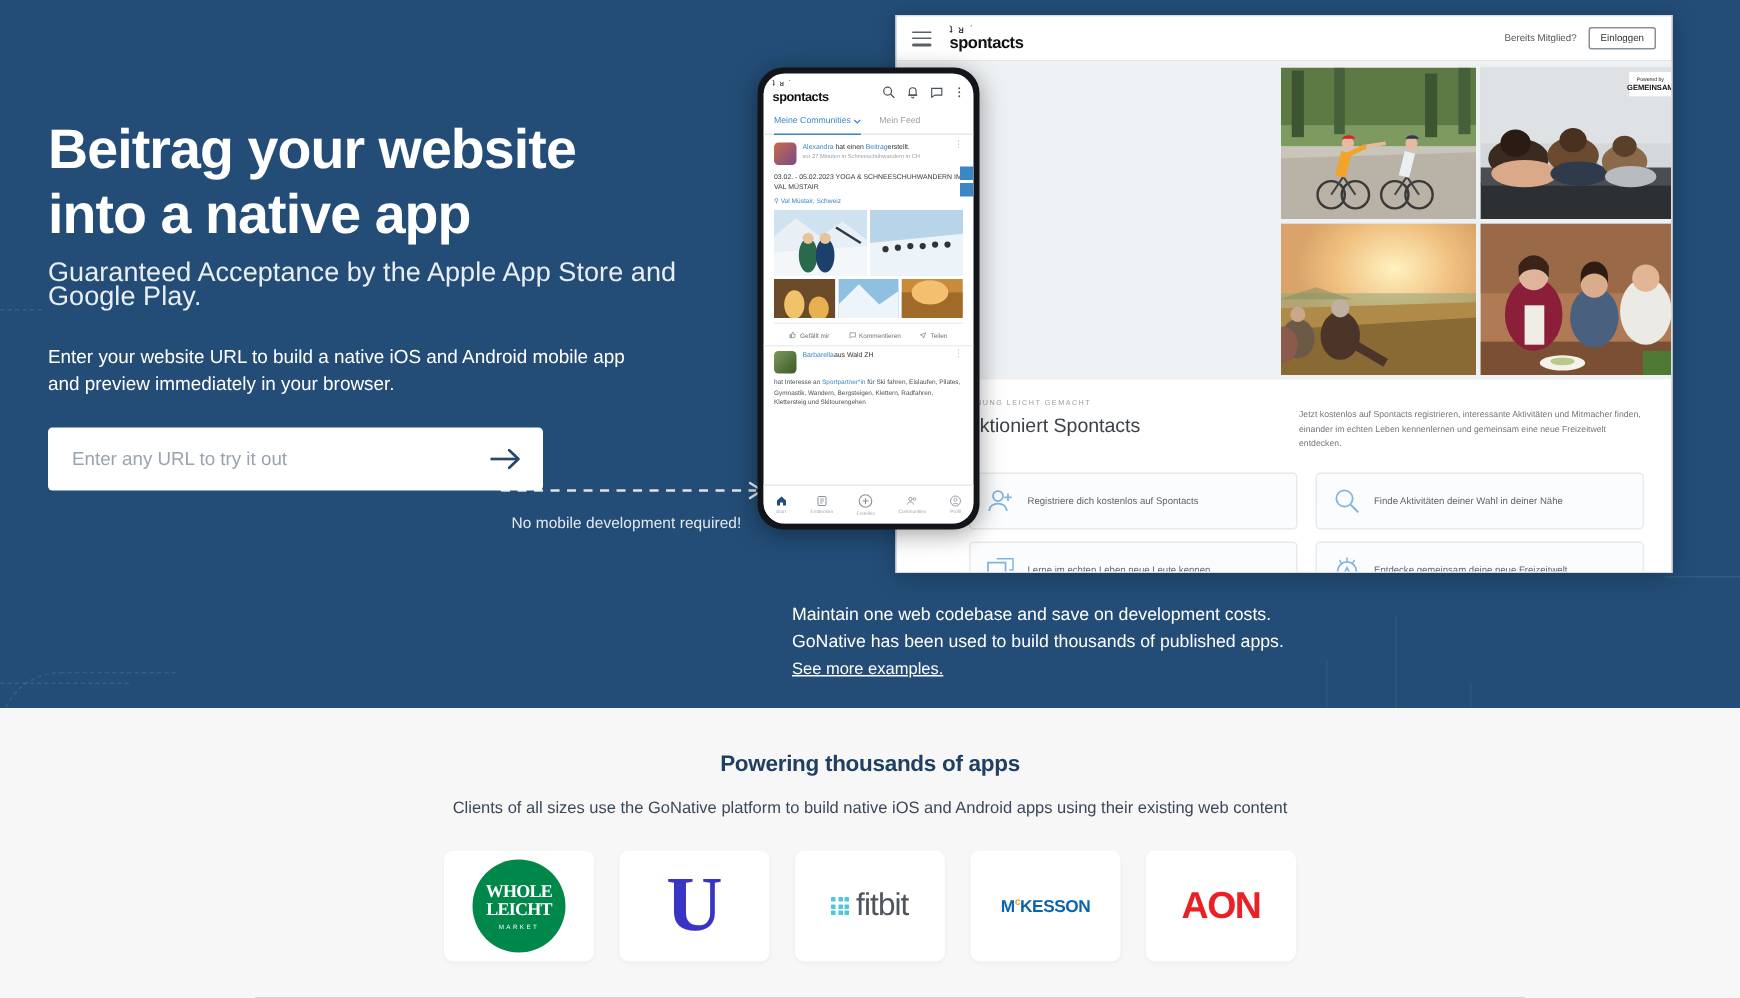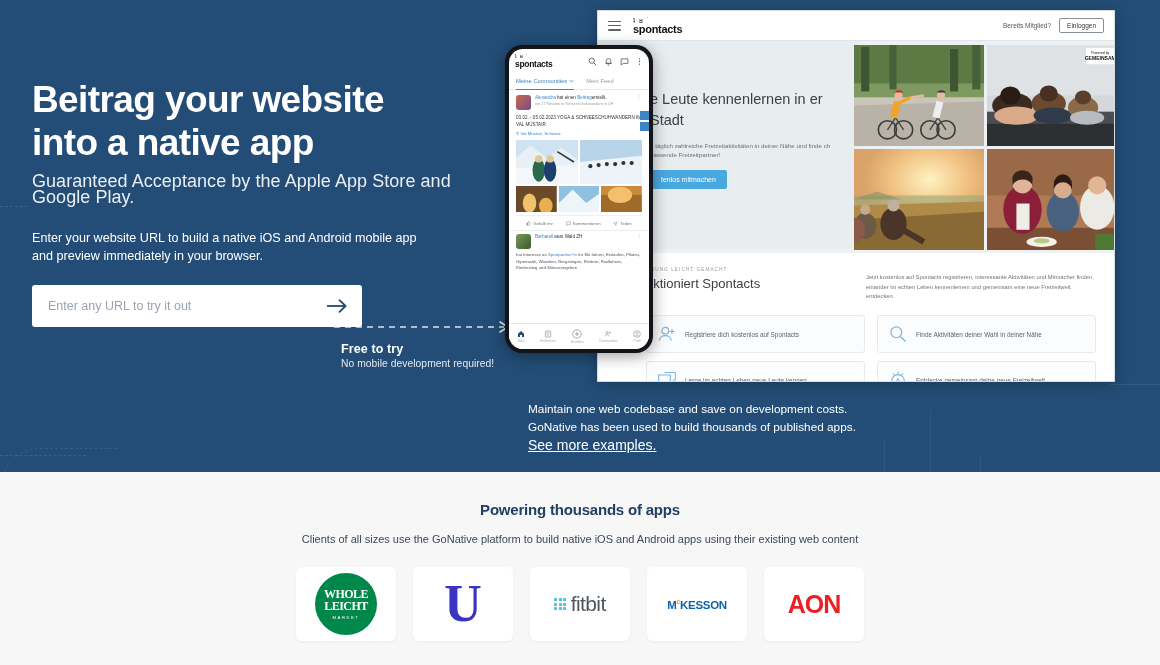--- a/index.html
+++ b/index.html
@@ -68,21 +68,21 @@
   .freetry { position: absolute; left: 341px; top: 342px; width: 230px; }
   .freetry-title { color: #ffffff; font-size: 12.5px; font-weight: bold; letter-spacing: 0.1px; }
   .freetry-sub { color: #e3e9ef; font-size: 10.3px; margin-top: 2px; letter-spacing: 0.05px; }
 
   .arrow-path { position: absolute; left: 318px; top: 300px; width: 200px; height: 36px; }
 
   
   .blurb { position: absolute; left: 528px; top: 401px; width: 400px; }
   .blurb-line { color: #ffffff; font-size: 11.8px; line-height: 17.5px; font-weight: 500; }
   .blurb-link {
-    color: #ffffff; font-size: 14px; line-height: 17.5px;
+    color: #ffffff; font-size: 11px; line-height: 17.5px;
     text-decoration: underline; font-weight: 500; display: inline-block;
   }
 
   
   .desktop {
     position: absolute; left: 597px; top: 10px; width: 518px; height: 372px;
     background: #ffffff;
     box-shadow: 0 2px 14px rgba(0,0,0,0.25);
     overflow: hidden;
     border: 1px solid #d9dde1;
@@ -230,21 +230,20 @@
     </div>
 
     <div class="arrow-path">
       <svg width="200" height="36" viewBox="0 0 200 36">
         <path d="M5 0 V14 Q5 27 18 27 H186" stroke="#ffffff" stroke-opacity="0.85" stroke-width="1.6" fill="none" stroke-dasharray="6 5"></path>
         <path d="M182 22 L190 27 L182 32" stroke="#ffffff" stroke-opacity="0.9" stroke-width="1.6" fill="none" stroke-linecap="round" stroke-linejoin="round"></path>
       </svg>
     </div>
 
     <div class="freetry">
-      <div class="freetry-title">Free to try</div>
       <div class="freetry-sub">No mobile development required!</div>
     </div>
 
     <div class="blurb">
       <div class="blurb-line">Maintain one web codebase and save on development costs.</div>
       <div class="blurb-line">GoNative has been used to build thousands of published apps.</div>
       <a href="#" class="blurb-link">See more examples.</a>
     </div>
 
     <div class="desktop">
@@ -258,25 +257,20 @@
           <span class="dt-logo-marks">ʇ ᴚ ˙</span>
           <span class="dt-logo-text">spontacts</span>
         </div>
         <div class="dt-top-right">
           <span class="dt-member">Bereits Mitglied?</span>
           <span class="dt-login">Einloggen</span>
         </div>
       </div>
 
       <div class="dt-body">
-        <div class="dt-hero">
-          <div class="dt-hero-h">e Leute kennenlernen in er Stadt</div>
-          <div class="dt-hero-p">h täglich zahlreiche Freizeitaktivitäten in deiner Nähe und finde ch passende Freizeitpartner!</div>
-          <div class="dt-hero-btn">tenlos mitmachen</div>
-        </div>
 
         <div class="dt-photos">
           <div class="ph">
             <svg width="100%" height="100%" viewBox="0 0 130 100" preserveAspectRatio="xMidYMid slice">
               <rect width="130" height="100" fill="#b9c8a8"></rect>
               <rect y="0" width="130" height="46" fill="#5d7a45"></rect>
               <rect y="38" width="130" height="14" fill="#7f9a60"></rect>
               <rect y="52" width="130" height="48" fill="#c9c5b8"></rect>
               <path d="M0 60 L130 56 L130 100 L0 100Z" fill="#b8b3a6"></path>
               <rect x="8" y="2" width="8" height="44" fill="#3d5530"></rect>

